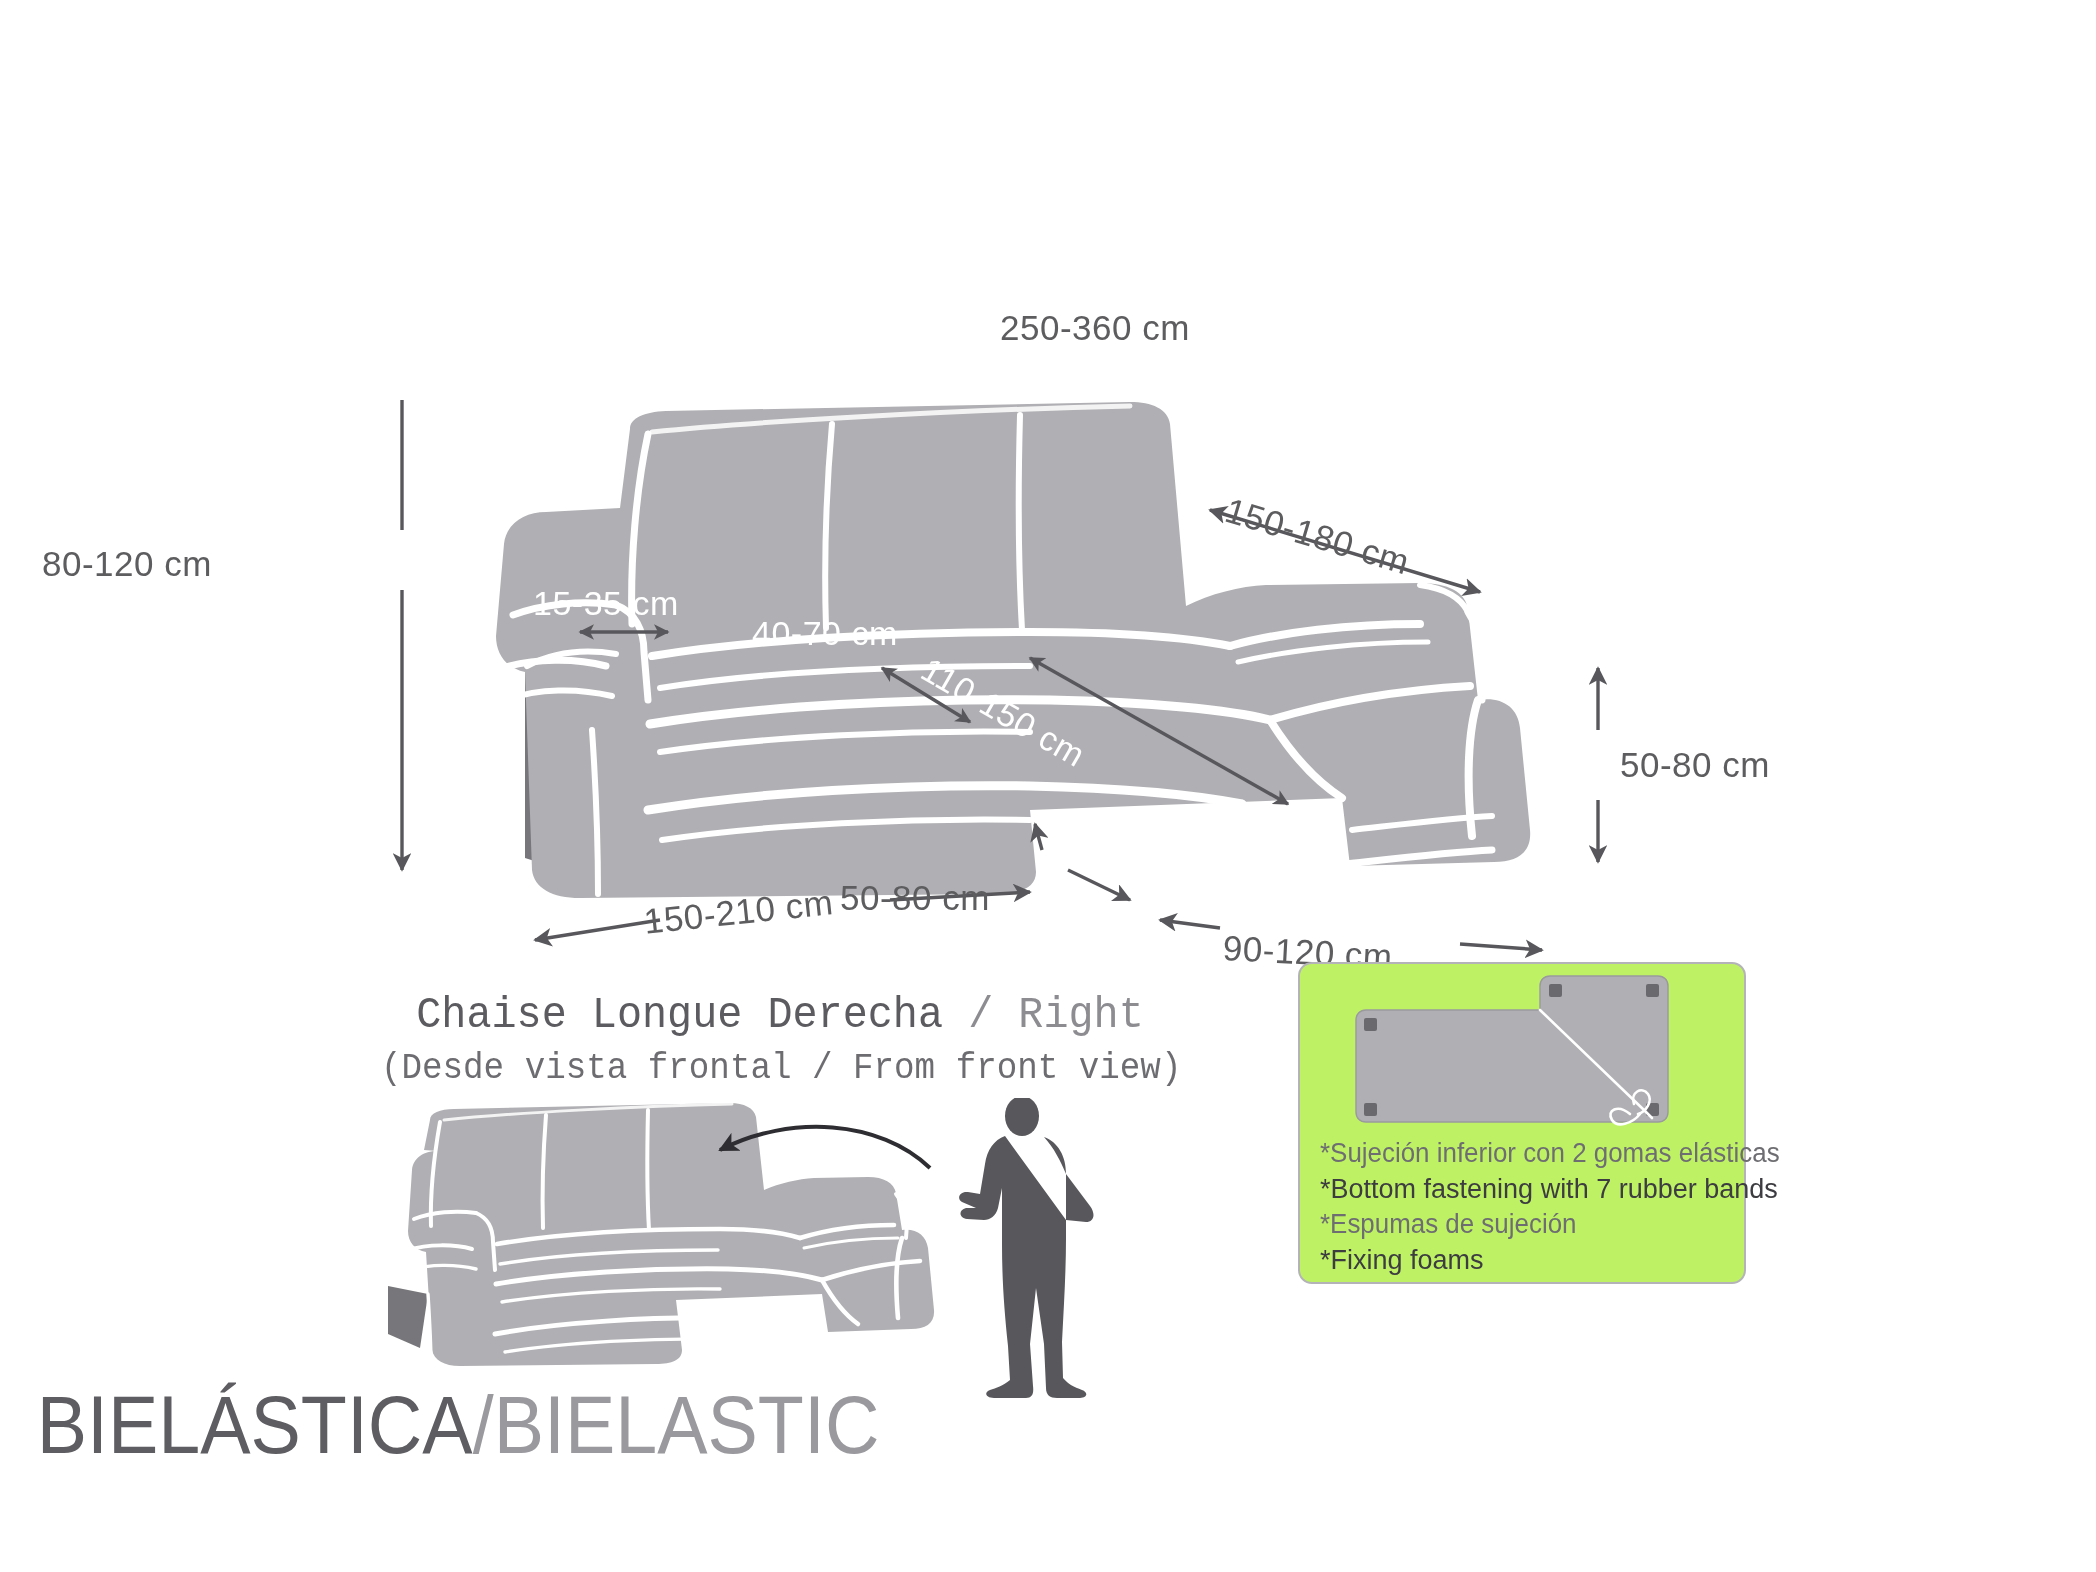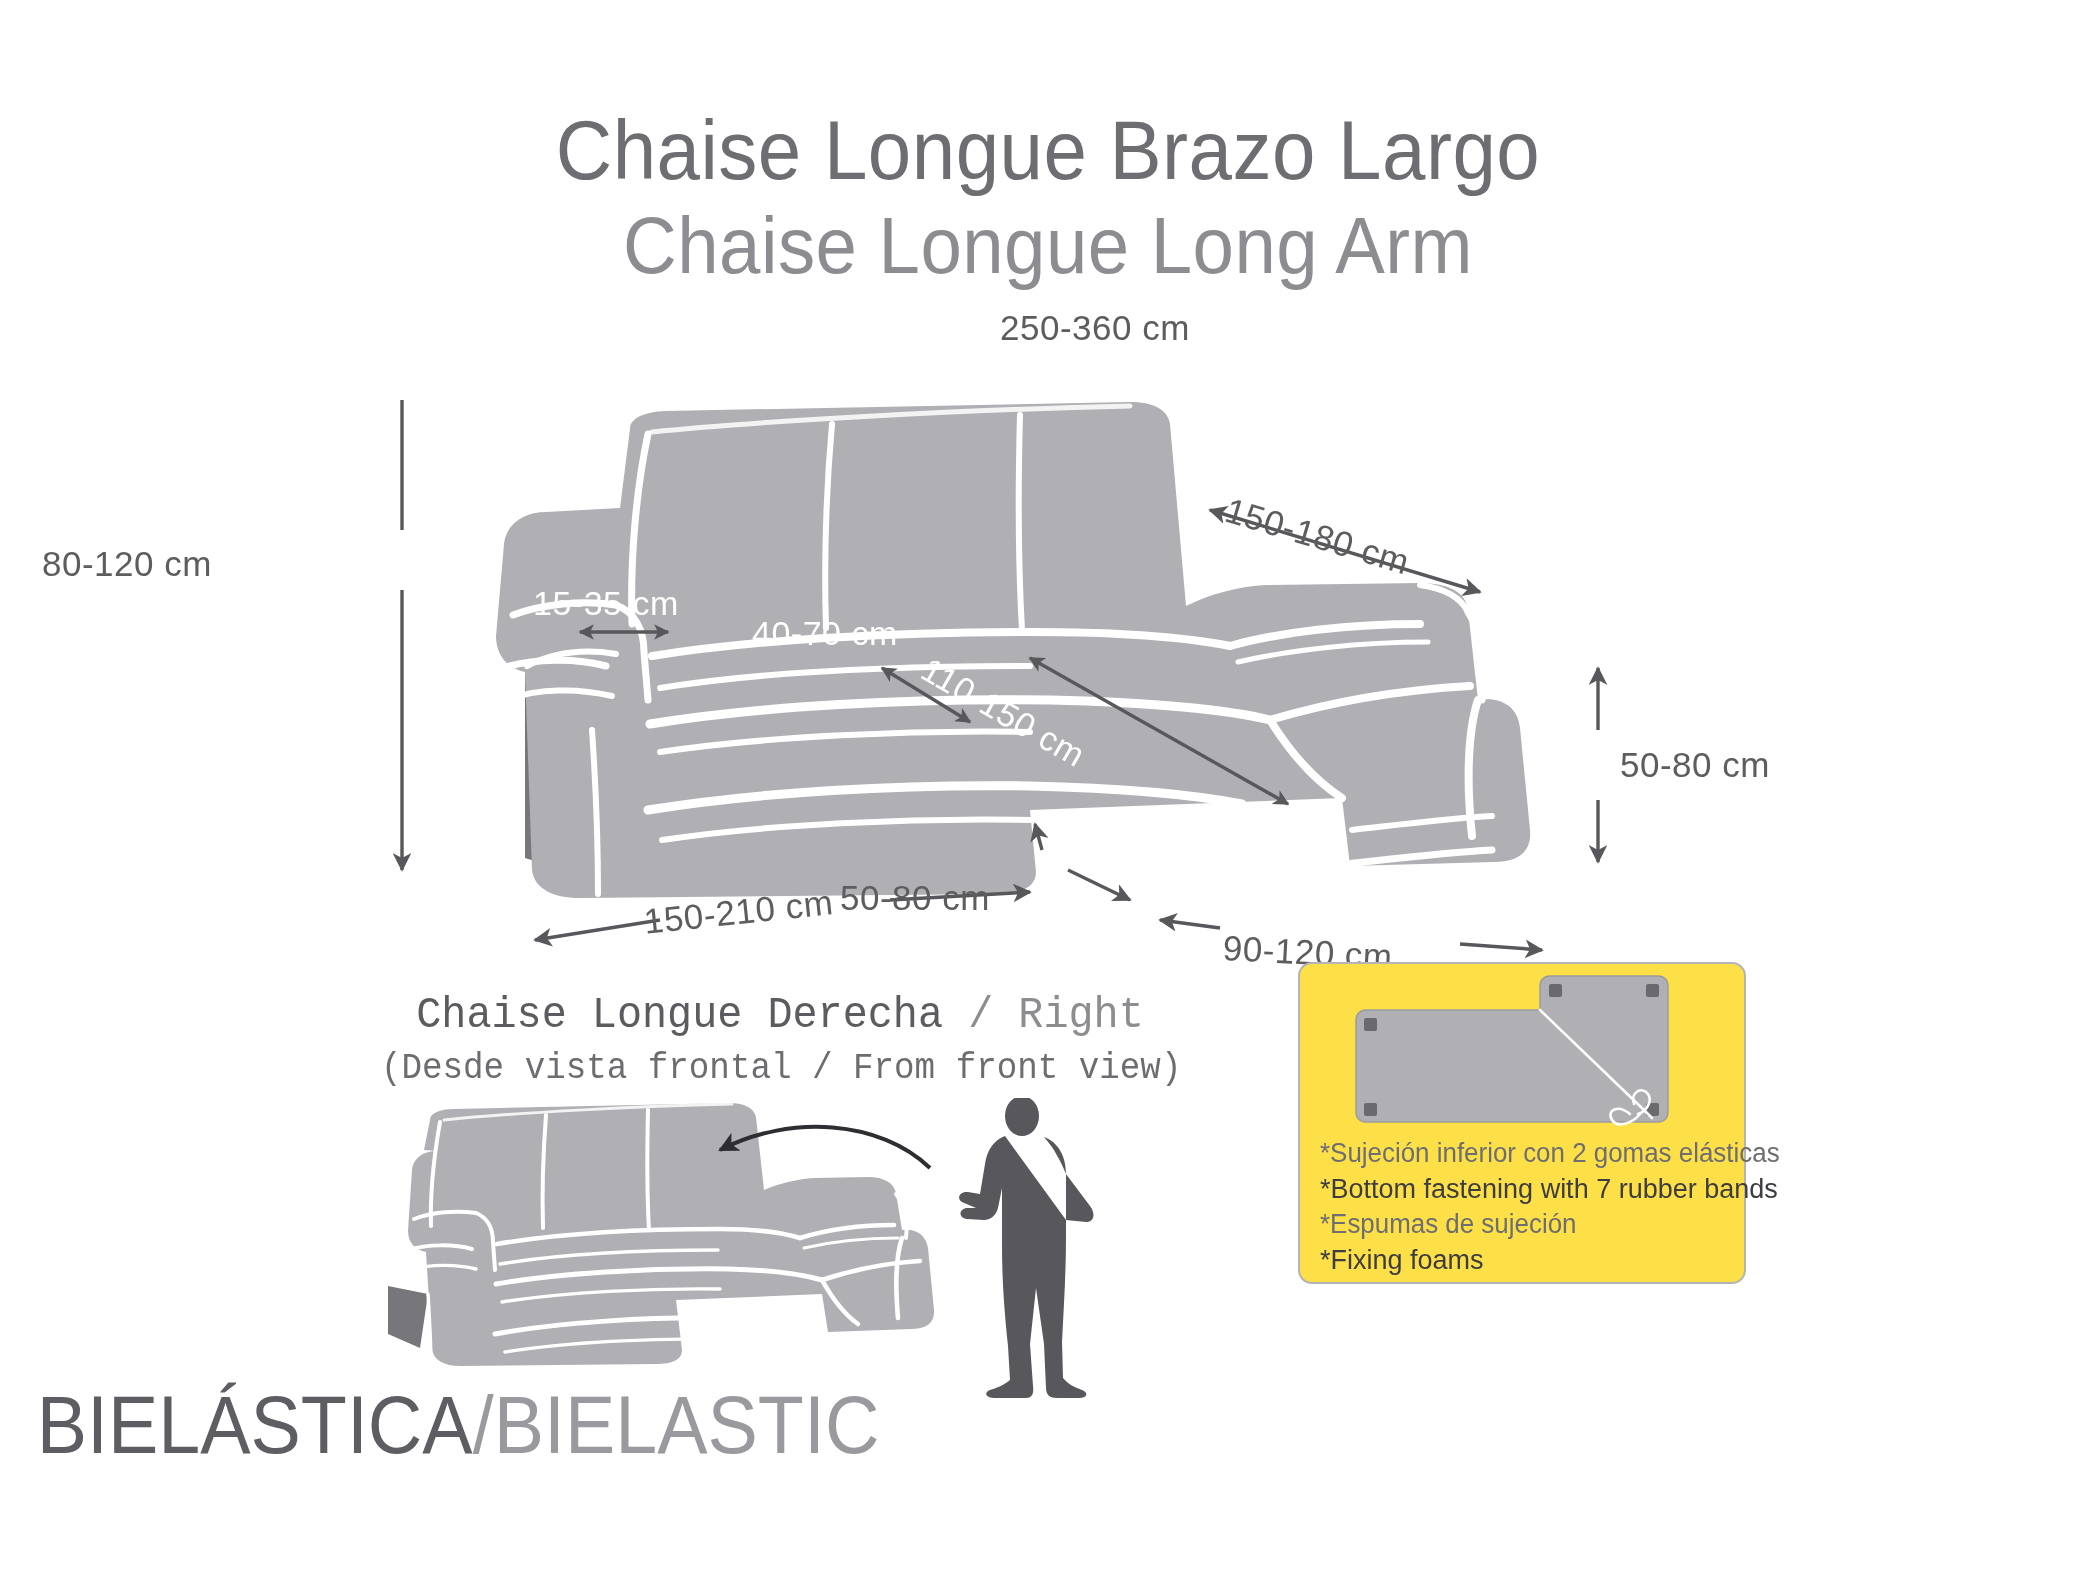--- a/index.html
+++ b/index.html
@@ -113,21 +113,21 @@
 
   
   #info-box {
     position: absolute;
     left: 1298px;
     top: 962px;
     width: 448px;
     height: 322px;
     border: 2px solid #b4b4b8;
     border-radius: 14px;
-    background: #fde047;
+    background: #bef264;
     box-sizing: border-box;
   }
   #info-diagram {
     position: absolute;
     left: 0; top: 0;
     width: 444px;
     height: 170px;
   }
   #info-lines {
     position: absolute;
@@ -164,24 +164,20 @@
   }
   #footer .es { color: #5e5e62; }
   #footer .en { color: #9a9a9e; }
   #footer .wrap { display: inline-block; transform: scaleX(0.92); }
 </style>
 </head>
 <body>
 
 <div id="root">
 
-  <div class="title-block">
-    <div class="title-es">Chaise Longue Brazo Largo</div>
-    <div class="title-en">Chaise Longue Long Arm</div>
-  </div>
 
   <div id="main-diagram">
 
     <svg id="main-svg" width="1560" height="560" viewBox="0 0 1560 560">
       <defs>
         <marker id="ah" viewBox="0 0 10 10" refX="9" refY="5" markerWidth="5.5" markerHeight="5.5" orient="auto-start-reverse">
           <path d="M 0 0 L 10 5 L 0 10 L 2.6 5 z" fill="#58585c"></path>
         </marker>
         <marker id="ahs" viewBox="0 0 10 10" refX="9" refY="5" markerWidth="4.6" markerHeight="4.6" orient="auto-start-reverse">
           <path d="M 0 0 L 10 5 L 0 10 L 2.6 5 z" fill="#58585c"></path>

